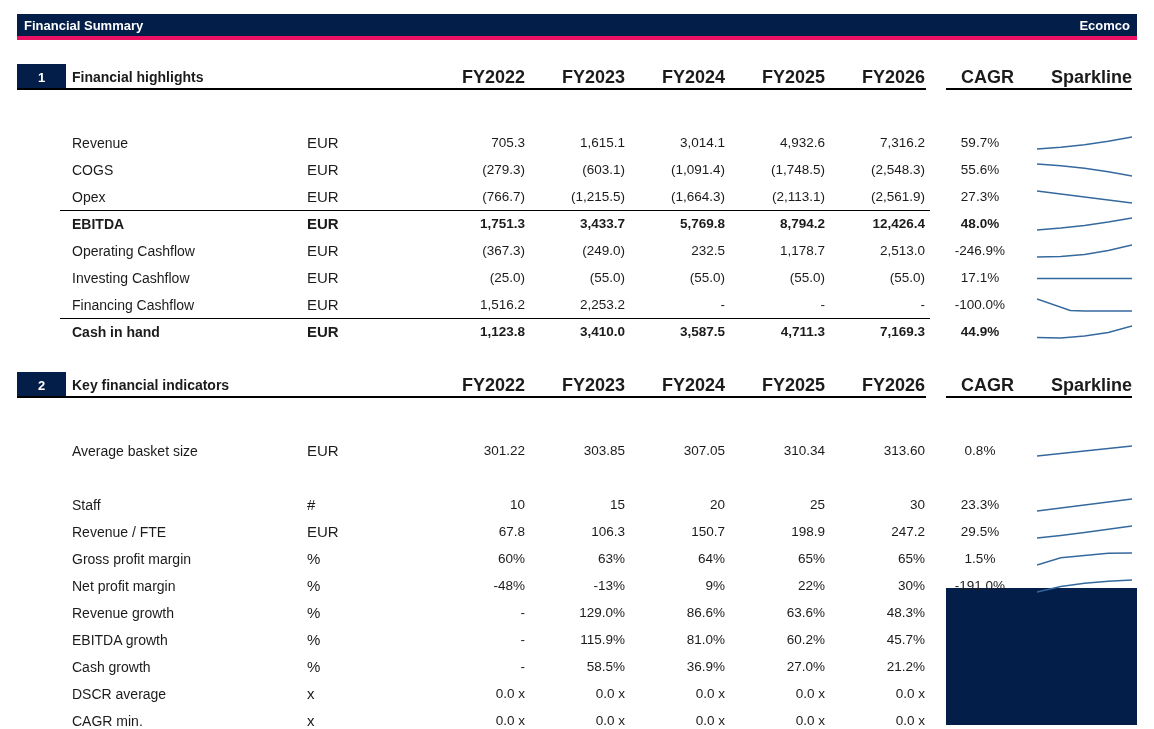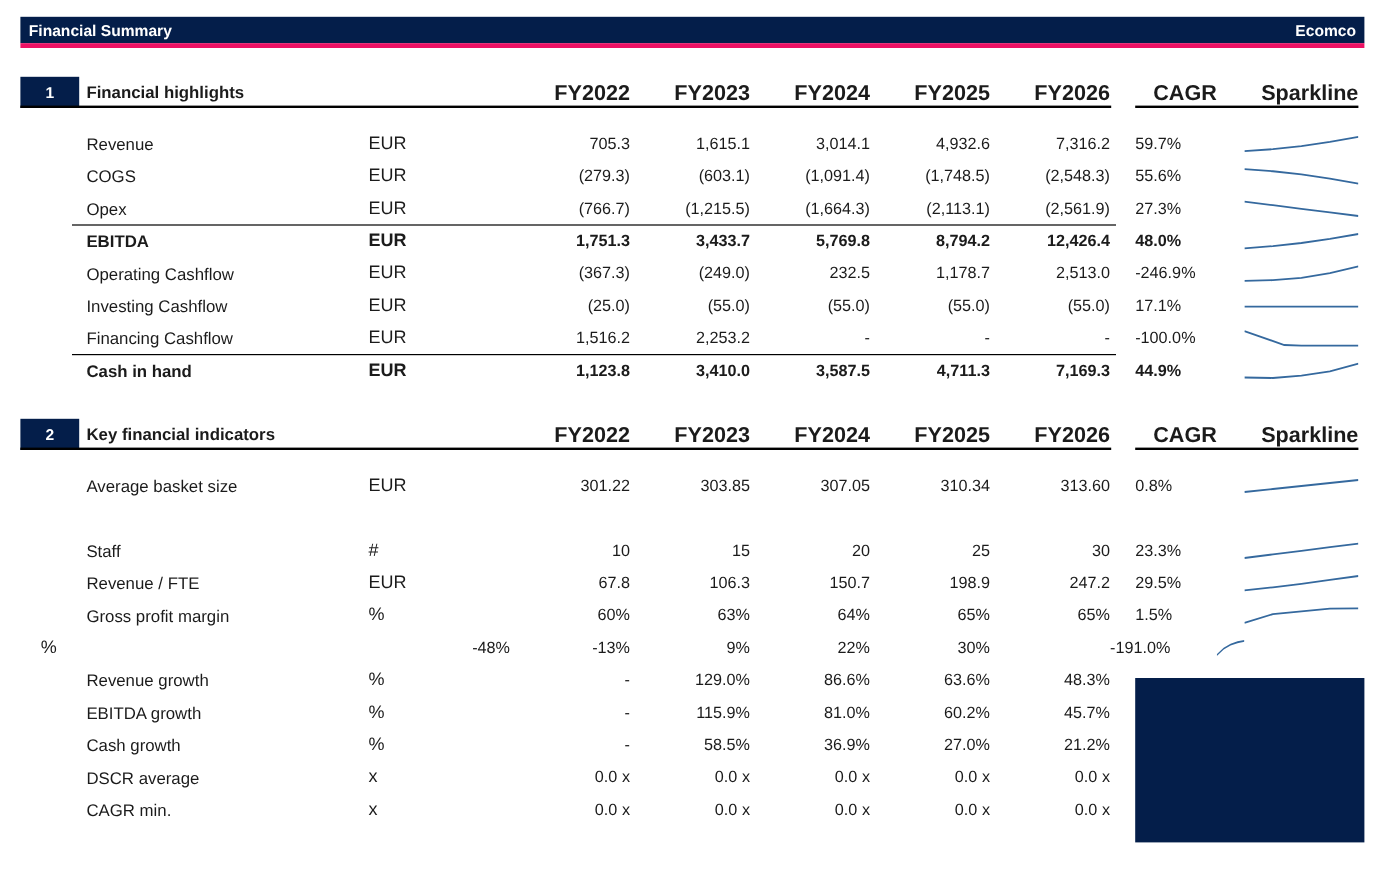--- a/index.html
+++ b/index.html
@@ -41,26 +41,26 @@
     background:var(--navy); color:#fff;
     font-weight:bold; font-size:13px;
     display:flex; align-items:center; justify-content:center;
     flex:0 0 49px;
   }
   .sec-title { font-weight:bold; font-size:14px; padding-left:6px; display:flex; align-items:center; }
   .colhead { font-weight:bold; font-size:18px; text-align:right; }
   .rule-main { position:absolute; left:0; width:909px; bottom:0; border-bottom:2px solid #000; }
   .rule-right { position:absolute; left:929px; width:186px; bottom:0; border-bottom:2px solid #000; }
 
-  .rows { position:relative; padding-top:16px; }
+  .rows { position:relative; padding-top:39px; }
 
   .c-label { padding-left:55px; white-space:nowrap; font-size:14px; }
   .c-unit  { padding-left:17px; font-size:15px; }
   .c-val   { text-align:right; white-space:nowrap; }
-  .c-cagr  { text-align:left; white-space:nowrap; }
+  .c-cagr  { text-align:center; white-space:nowrap; }
   .c-spark { display:flex; justify-content:flex-end; align-items:center; height:27px; }
   .c-spark svg { display:block; }
 
   .bold .c-label, .bold .c-val, .bold .c-cagr { font-weight:bold; }
   .bold .c-unit { font-weight:bold; }
   .topline::before {
     content:""; position:absolute; top:0; left:43px; right:207px;
     border-top:1.5px solid #000;
   }
   .spacer-row { height:27px; }
@@ -326,20 +326,21 @@
     <div></div>
     <div class="c-cagr">1.5%</div>
     <div></div>
     <div class="c-spark">
             <svg width="95" height="16" viewBox="0 0 100 16" preserveAspectRatio="none">
               <polyline points="0,14 25,6.8 50,4.4 75,2.2 100,2" fill="none" stroke="#35699E" stroke-width="1.5"></polyline>
             </svg>
           </div>
   </div>
         <div class="grid-row">
+    <div class="c-label">Net profit margin</div>
     <div class="c-unit">%</div>
     <div class="c-val">-48%</div>
     <div class="c-val">-13%</div>
     <div class="c-val">9%</div>
     <div class="c-val">22%</div>
     <div class="c-val">30%</div>
     <div></div>
     <div class="c-cagr">-191.0%</div>
     <div></div>
     <div class="c-spark">

